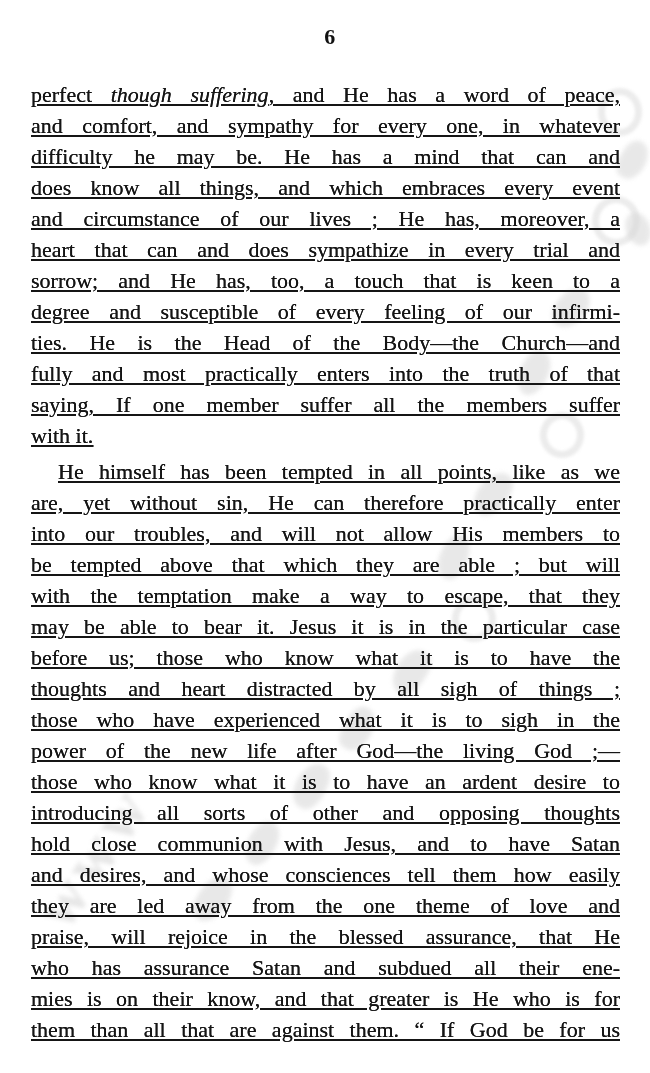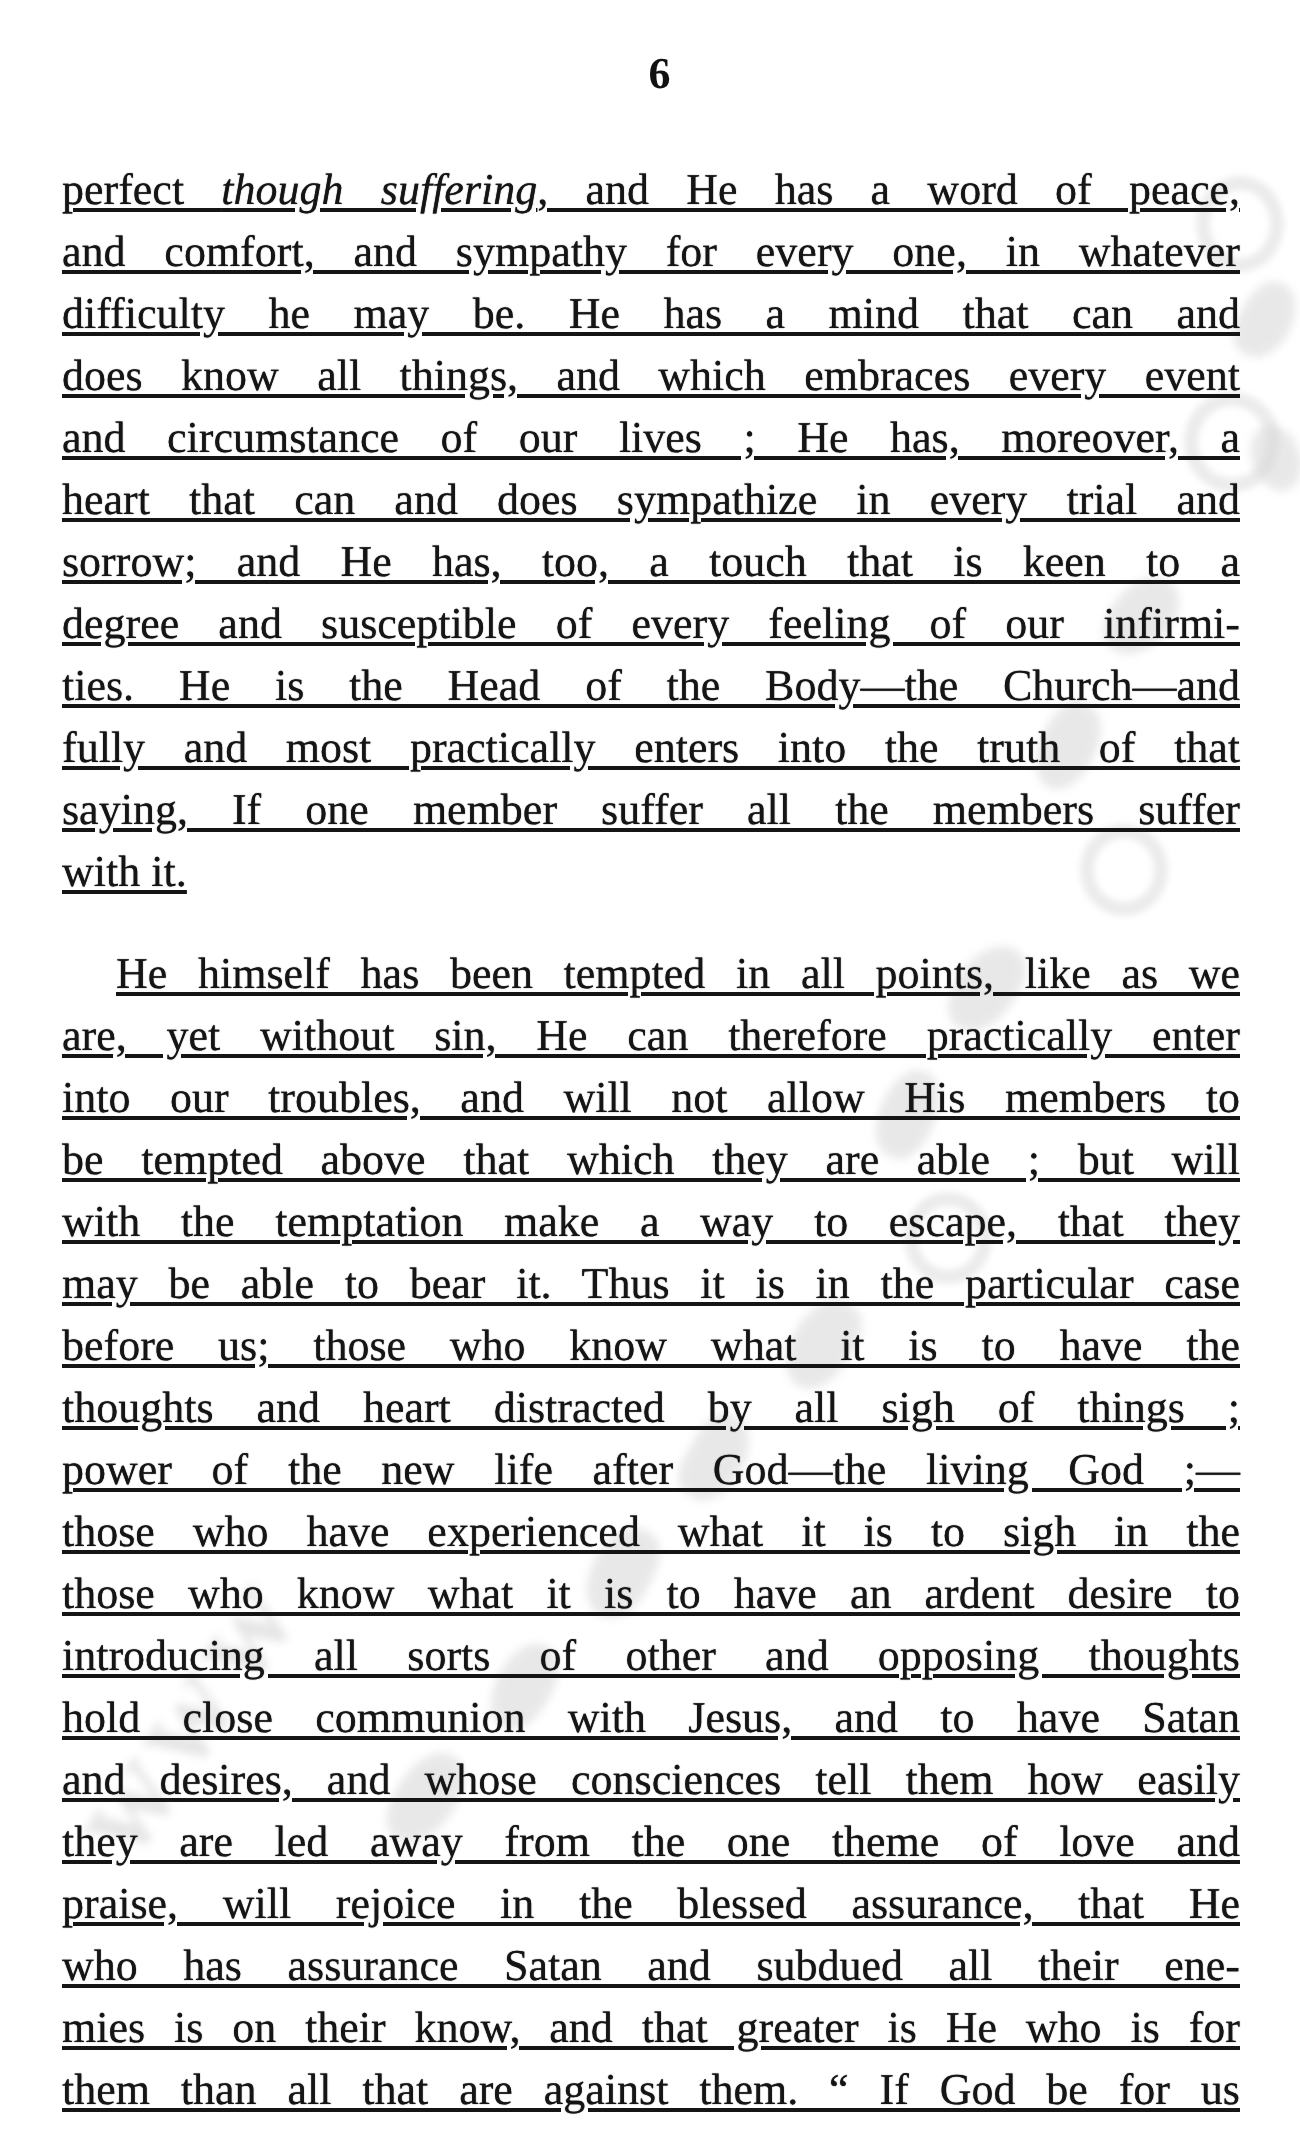--- a/index.html
+++ b/index.html
@@ -28,21 +28,21 @@
     color: #111;
   }
   #text-block {
     position: absolute;
     left: 31px;
     top: 79px;
     width: 589px;
     text-decoration: underline;
   }
   .para { margin: 0; padding: 0; }
-  .para2 { margin-top: 20px; }
+  .para2 { margin-top: 5px; }
   .line {
     height: 31px;
     line-height: 31px;
     font-size: 22px;
     text-align: justify;
     text-align-last: justify;
     text-shadow: 0 0 0.5px #161616;
     white-space: normal;
     overflow: visible;
   }
@@ -124,25 +124,25 @@
       <div class="line">saying, If one member suffer all the members suffer</div>
       <div class="line short">with it.</div>
     </div>
 
     <div class="para para2">
       <div class="line indent">He himself has been tempted in all points, like as we</div>
       <div class="line">are, yet without sin, He can therefore practically enter</div>
       <div class="line">into our troubles, and will not allow His members to</div>
       <div class="line">be tempted above that which they are able ; but will</div>
       <div class="line">with the temptation make a way to escape, that they</div>
-      <div class="line">may be able to bear it.  Thus it is in the particular case</div>
+      <div class="line">may be able to bear it.  Jesus it is in the particular case</div>
       <div class="line">before us; those who know what it is to have the</div>
       <div class="line">thoughts and heart distracted by all sigh of things ;</div>
+      <div class="line">those who have experienced what it is to sigh in the</div>
       <div class="line">power of the new life after God—the living God ;—</div>
-      <div class="line">those who have experienced what it is to sigh in the</div>
       <div class="line">those who know what it is to have an ardent desire to</div>
       <div class="line">introducing all sorts of other and opposing thoughts</div>
       <div class="line">hold close communion with Jesus, and to have Satan</div>
       <div class="line">and desires, and whose consciences tell them how easily</div>
       <div class="line">they are led away from the one theme of love and</div>
       <div class="line">praise, will rejoice in the blessed assurance, that He</div>
       <div class="line">who has assurance Satan and subdued all their ene-</div>
       <div class="line">mies is on their know, and that greater is He who is for</div>
       <div class="line">them than all that are against them.  “ If God be for us</div>
     </div>

